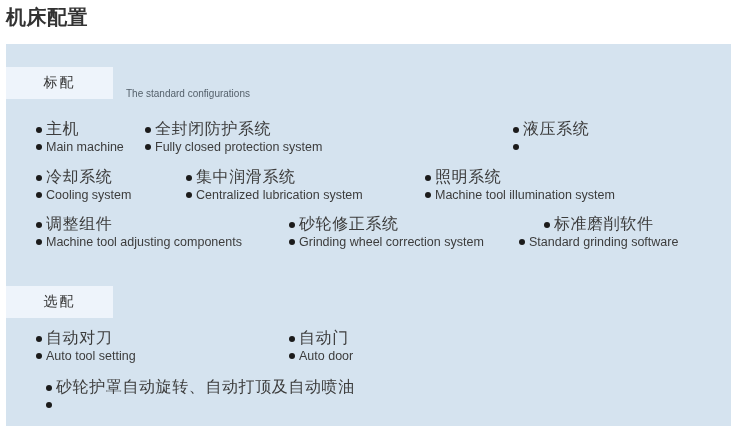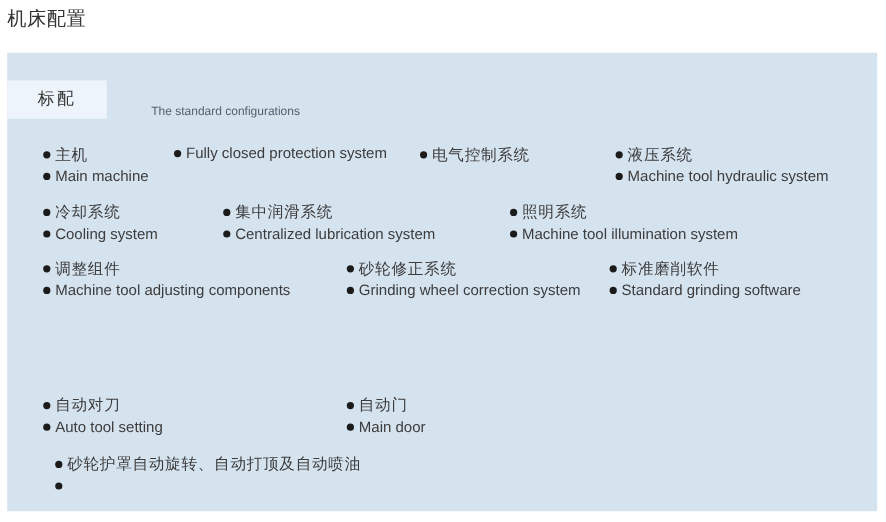--- a/index.html
+++ b/index.html
@@ -13,46 +13,47 @@
     font-family: "Liberation Sans", "DejaVu Sans", sans-serif;
     color: #3a3a3a;
     overflow: hidden;
     position: relative;
   }
 
   .page-title {
     position: absolute;
     left: 6px;
     top: 6px;
-    font-size: 16px;
+    font-size: 20px;
     line-height: 22px;
     color: #333333;
     letter-spacing: 0.5px;
     white-space: nowrap;
+    font-weight: bold;
   }
 
   .config-panel {
     position: absolute;
     left: 6px;
     top: 44px;
     width: 725px;
     height: 382px;
     background: #d5e3ef;
   }
 
   .section-head {
     position: absolute;
     left: 0;
     height: 32px;
   }
   .section-badge {
     position: absolute;
     left: 0;
     top: 0;
-    width: 83px;
+    width: 107px;
     height: 32px;
     background: #eef4fb;
     display: flex;
     align-items: center;
     justify-content: center;
     font-size: 14px;
     letter-spacing: 2px;
     color: #333333;
   }
   .section-sub {
@@ -77,21 +78,21 @@
   .item {
     position: absolute;
     white-space: nowrap;
   }
   .item .cn,
   .item .en {
     display: block;
     white-space: nowrap;
   }
   .item .cn {
-    font-size: 13px;
+    font-size: 16px;
     line-height: 19px;
     color: #3c3c3c;
     letter-spacing: 0.6px;
   }
   .item .en {
     font-size: 12.5px;
     line-height: 19px;
     color: #3c3c3c;
   }
   .bullet {
@@ -115,28 +116,28 @@
     <div class="section-badge">标配</div>
     <div class="section-sub">The standard configurations</div>
   </div>
 
   <div class="rowgroup" style="top:75px;">
     <div class="item" style="left:30px;">
       <span class="cn"><span class="bullet"></span><span>主机</span></span>
       <span class="en"><span class="bullet"></span><span>Main machine</span></span>
     </div>
     <div class="item" style="left:139px;">
+      <span class="cn"><span class="bullet"></span><span>全封闭防护系统</span></span>
       <span class="en"><span class="bullet"></span><span>Fully closed protection system</span></span>
     </div>
     <div class="item" style="left:344px;">
-      <span class="cn"><span class="bullet"></span><span>电气控制系统</span></span>
     </div>
     <div class="item" style="left:507px;">
       <span class="cn"><span class="bullet"></span><span>液压系统</span></span>
-      <span class="en"><span class="bullet"></span><span>Machine tool hydraulic system</span></span>
+      <span class="en"><span class="bullet"></span></span>
     </div>
   </div>
 
   <div class="rowgroup" style="top:123px;">
     <div class="item" style="left:30px;">
       <span class="cn"><span class="bullet"></span><span>冷却系统</span></span>
       <span class="en"><span class="bullet"></span><span>Cooling system</span></span>
     </div>
     <div class="item" style="left:180px;">
       <span class="cn"><span class="bullet"></span><span>集中润滑系统</span></span>
@@ -150,37 +151,38 @@
 
   <div class="rowgroup" style="top:170px;">
     <div class="item" style="left:30px;">
       <span class="cn"><span class="bullet"></span><span>调整组件</span></span>
       <span class="en"><span class="bullet"></span><span>Machine tool adjusting components</span></span>
     </div>
     <div class="item" style="left:283px;">
       <span class="cn"><span class="bullet"></span><span>砂轮修正系统</span></span>
       <span class="en"><span class="bullet"></span><span>Grinding wheel correction system</span></span>
     </div>
-    <div class="item" style="left:502px;">
+    <div class="item" style="left:513px;text-align:center;">
       <span class="cn"><span class="bullet"></span><span>标准磨削软件</span></span>
       <span class="en"><span class="bullet"></span><span>Standard grinding software</span></span>
     </div>
   </div>
 
   <div class="section-head" style="top:242px; width:100%;">
+    <div class="section-badge">选配</div>
   </div>
 
   <div class="rowgroup" style="top:284px;">
     <div class="item" style="left:30px;">
       <span class="cn"><span class="bullet"></span><span>自动对刀</span></span>
       <span class="en"><span class="bullet"></span><span>Auto tool setting</span></span>
     </div>
     <div class="item" style="left:283px;">
       <span class="cn"><span class="bullet"></span><span>自动门</span></span>
-      <span class="en"><span class="bullet"></span><span>Main door</span></span>
+      <span class="en"><span class="bullet"></span><span>Auto door</span></span>
     </div>
   </div>
 
   <div class="rowgroup" style="top:333px;">
     <div class="item" style="left:40px;">
       <span class="cn"><span class="bullet"></span><span>砂轮护罩自动旋转、自动打顶及自动喷油</span></span>
       <span class="en"><span class="bullet"></span></span>
     </div>
   </div>
 

